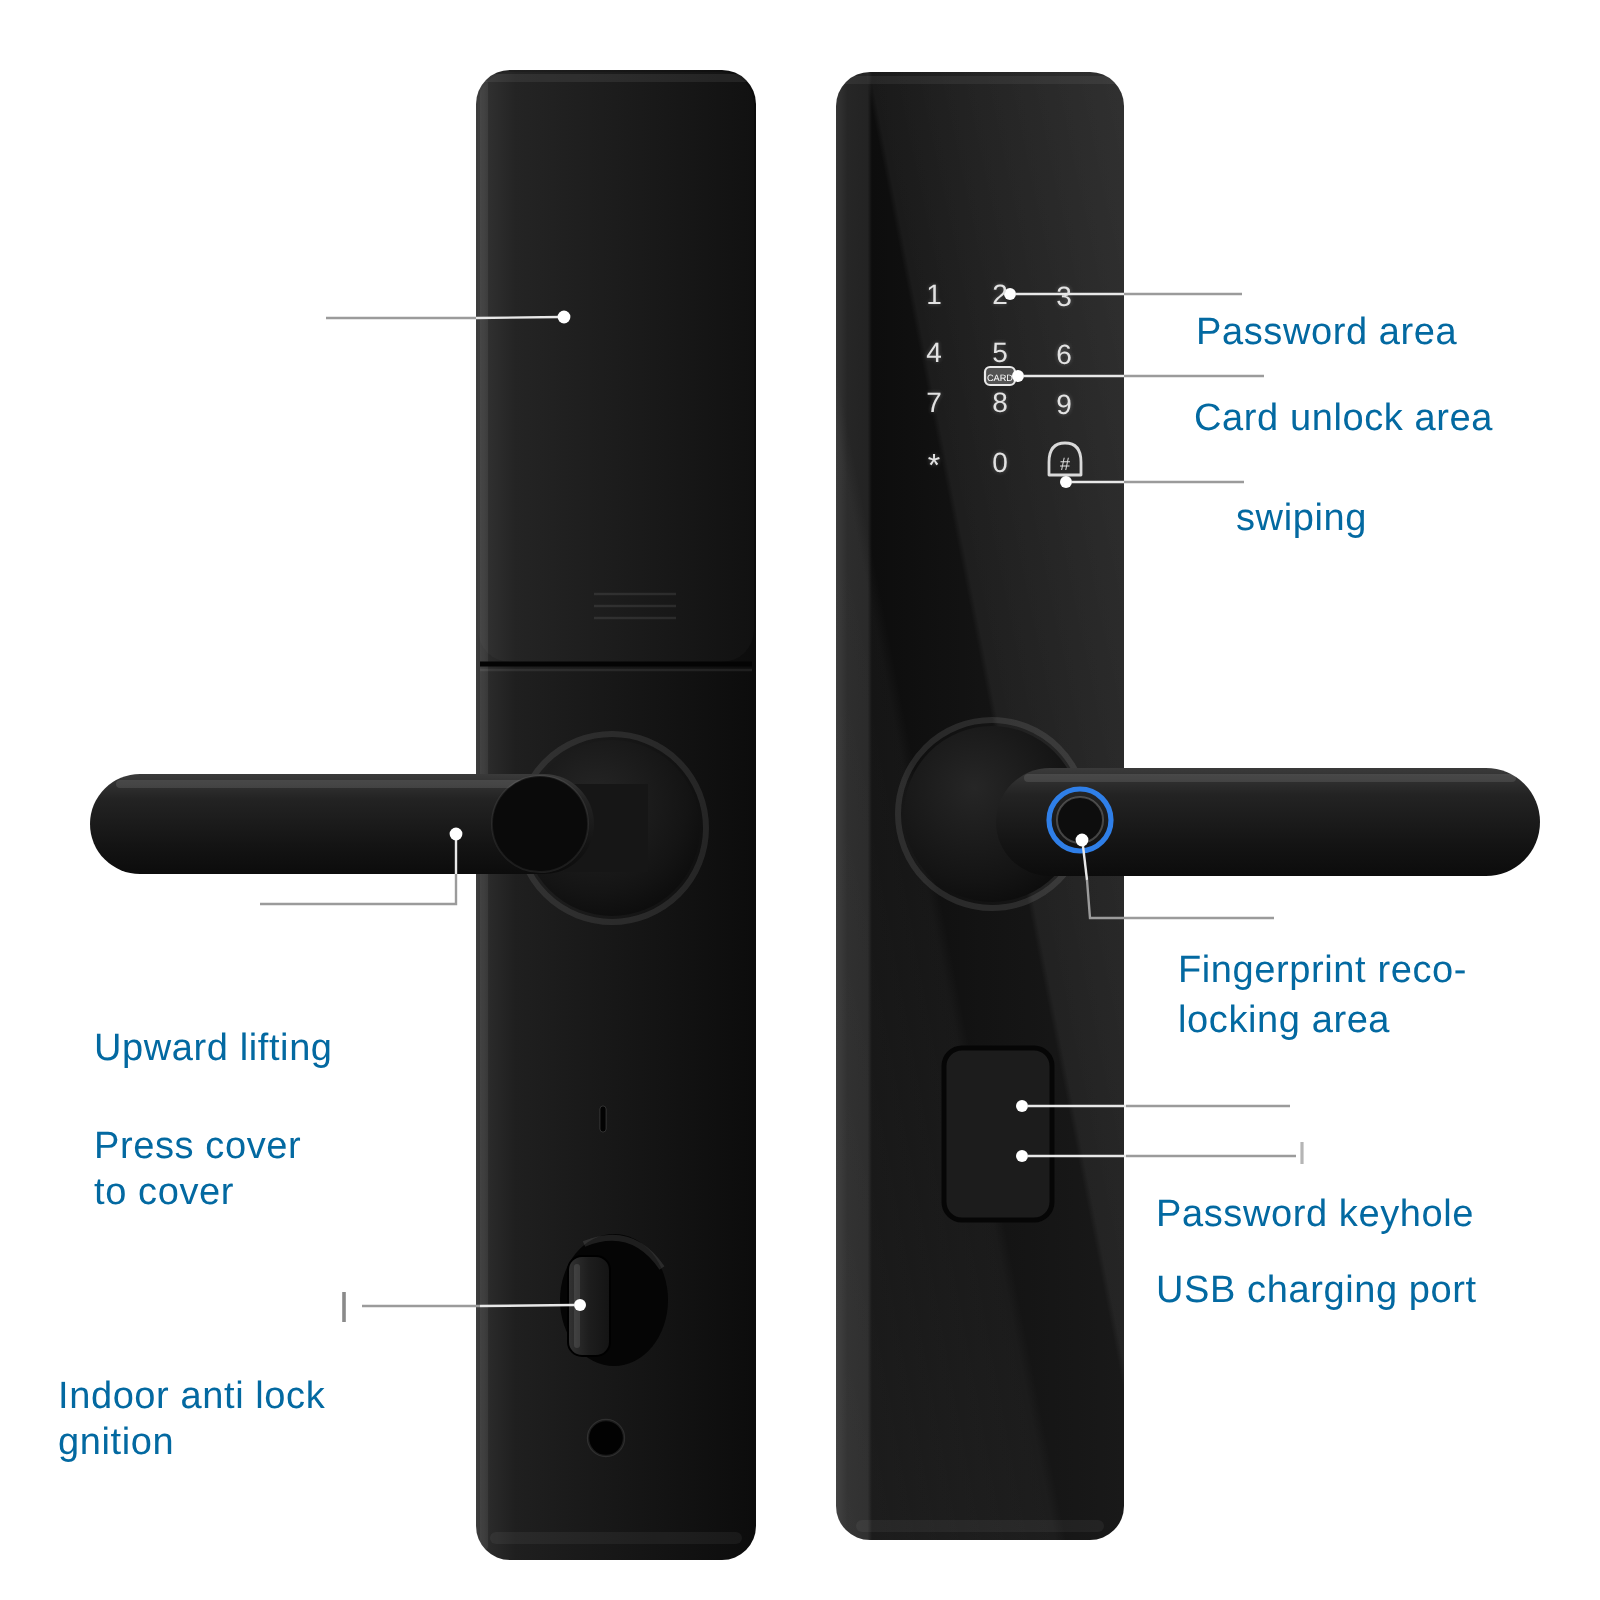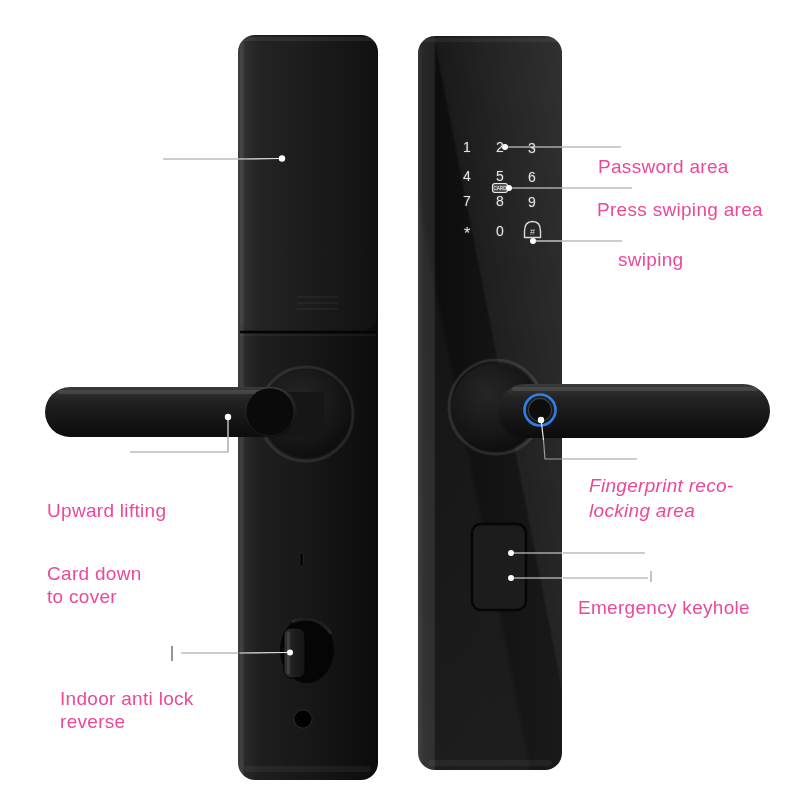--- a/index.html
+++ b/index.html
@@ -4,24 +4,24 @@
 <style>
   html,body{margin:0;padding:0;background:#ffffff;}
   .stage{
     position:relative;width:800px;height:800px;background:#ffffff;
     overflow:hidden;font-family:"Liberation Sans",sans-serif;
   }
   .stage svg{position:absolute;left:0;top:0;}
   .label{
     position:absolute;
     font:400 19px/23px "Liberation Sans",sans-serif;
-    color:#ec4899;letter-spacing:.3px;white-space:nowrap;
+    color:#0369a1;letter-spacing:.3px;white-space:nowrap;
   }
   .label .line{display:block;}
-  .label.fp{line-height:25px;font-style:italic;}
+  .label.fp{line-height:25px;}
   .key{
     position:absolute;transform:translate(-50%,-50%);
     font:400 14px "Liberation Sans",sans-serif;
     color:#e2e2e2;text-shadow:0 0 2px rgba(255,255,255,.28);
   }
   .key.star{font-size:16px;}
 </style>
 </head>
 <body>
 
@@ -214,39 +214,40 @@
     <span class="key" style="left:467px;top:201px">7</span>
     <span class="key" style="left:500px;top:201px">8</span>
     <span class="key" style="left:532px;top:202px">9</span>
     <span class="key star" style="left:467px;top:234px">*</span>
     <span class="key" style="left:500px;top:231px">0</span>
   </div>
 
 
   <div class="label" style="left:598px;top:155px">Password area</div>
 
-  <div class="label" style="left:597px;top:198px">Press swiping area</div>
+  <div class="label" style="left:597px;top:198px">Card unlock area</div>
 
   <div class="label" style="left:618px;top:248px">swiping</div>
 
   <div class="label fp" style="left:589px;top:473px">
     <span class="line">Fingerprint reco-</span>
     <span class="line">locking area</span>
   </div>
 
-  <div class="label" style="left:578px;top:596px">Emergency keyhole</div>
-
-
-  <div class="label" style="left:47px;top:499px">
+  <div class="label" style="left:578px;top:596px">Password keyhole</div>
+
+  <div class="label" style="left:578px;top:634px">USB charging port</div>
+
+  <div class="label" style="left:47px;top:513px">
     <span class="line">Upward lifting</span>
   </div>
 
   <div class="label" style="left:47px;top:562px">
-    <span class="line">Card down</span>
+    <span class="line">Press cover</span>
     <span class="line">to cover</span>
   </div>
 
-  <div class="label" style="left:60px;top:687px">
+  <div class="label" style="left:29px;top:687px">
     <span class="line">Indoor anti lock</span>
-    <span class="line">reverse</span>
+    <span class="line">gnition</span>
   </div>
 
 </div>
 
 </body></html>

